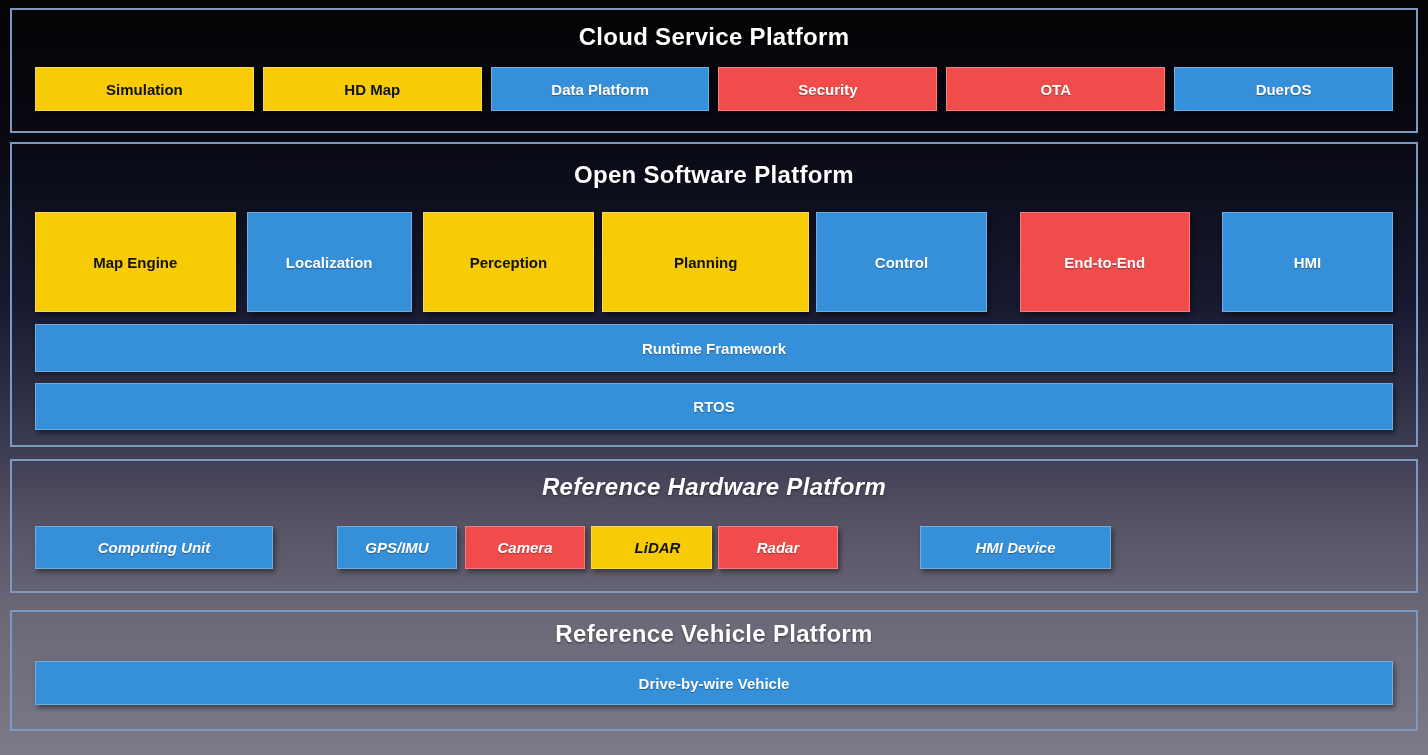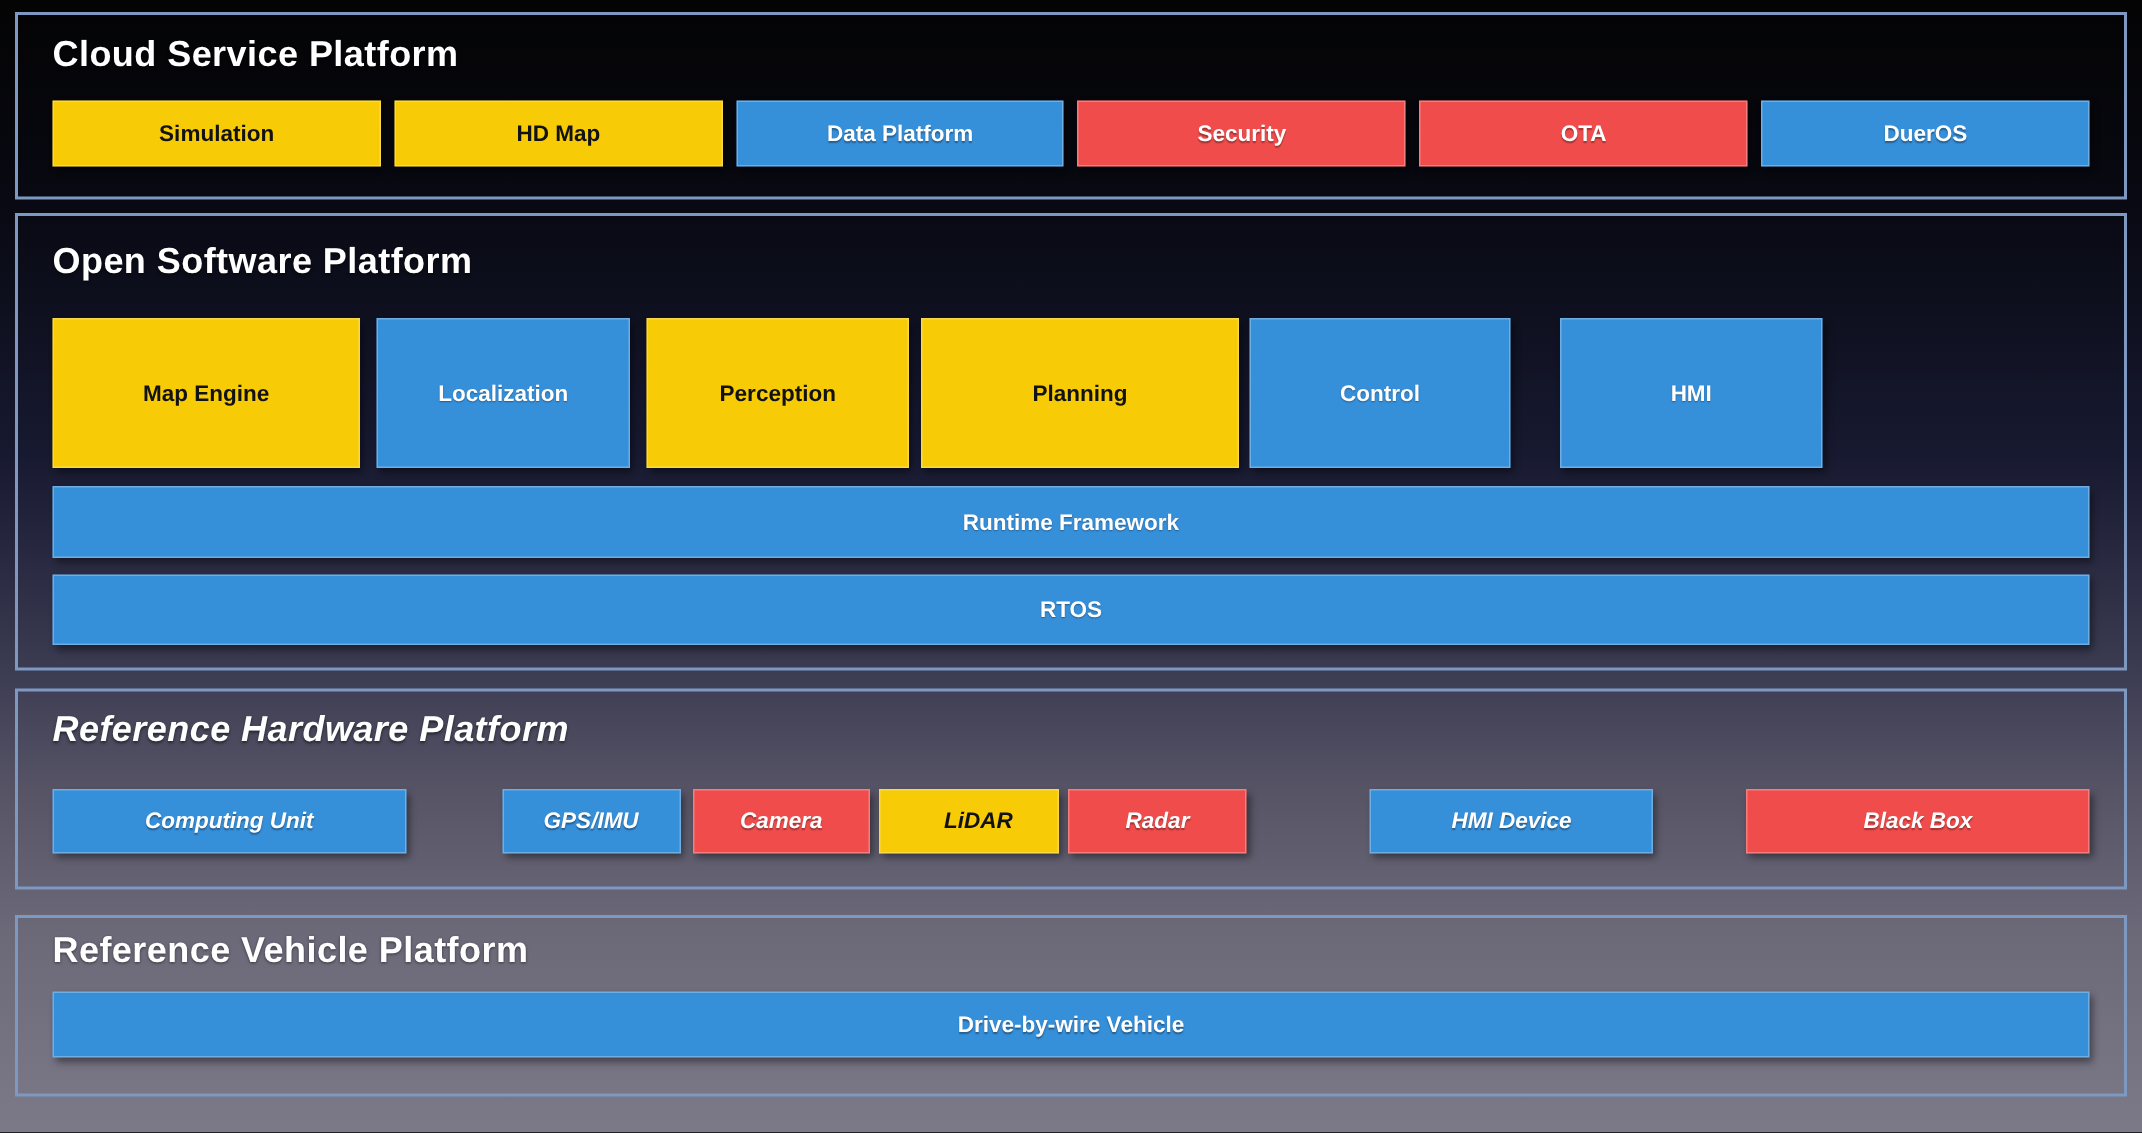--- a/index.html
+++ b/index.html
@@ -8,21 +8,21 @@
     position:relative;width:1428px;height:755px;overflow:hidden;
     background:linear-gradient(180deg,
       #040405 0%, #080912 18%, #171930 40%, #3b3b52 59%,
       #575466 70%, #6b6878 82%, #7c7989 100%);
   }
   .section{
     margin:0 10px;border:2px solid #7D99C2;box-sizing:border-box;
     padding:0 23px;background:transparent;
   }
   .sec-title{
-    text-align:left;color:#FFFFFF;font-weight:bold;font-size:24px;
+    text-align:center;color:#FFFFFF;font-weight:bold;font-size:24px;
     line-height:28px;letter-spacing:.3px;
     text-shadow:0 1px 2px rgba(0,0,0,.5);
   }
   .pbox{
     display:flex;align-items:center;justify-content:center;box-sizing:border-box;
     font-weight:bold;font-size:15px;color:#FFFFFF;
     border:1px solid rgba(255,255,255,.28);
     box-shadow:2px 3px 5px rgba(0,0,0,.45);
     text-shadow:0 1px 1px rgba(0,0,0,.35);
   }
@@ -79,36 +79,36 @@
   </div>
 
   <div class="section sec-sw">
     <div class="sec-title">Open Software Platform</div>
     <div class="sw-modules">
       <div class="pbox ink w-me" style="background-color: rgb(247, 203, 5);">Map Engine</div>
       <div class="pbox w-loc" style="background-color: rgb(54, 143, 217);">Localization</div>
       <div class="pbox ink w-per" style="background-color: rgb(247, 203, 5);">Perception</div>
       <div class="pbox ink w-pla" style="background-color: rgb(247, 203, 5);">Planning</div>
       <div class="pbox w-con" style="background-color: rgb(54, 143, 217);">Control</div>
+      <div class="pbox w-e2e" style="background-color: rgb(241, 76, 76);">End-to-End</div>
       <div class="pbox w-hmi" style="background-color: rgb(54, 143, 217);">HMI</div>
     </div>
     <div class="pbox sw-bar1" style="background-color: rgb(54, 143, 217);">Runtime Framework</div>
     <div class="pbox sw-bar2" style="background-color: rgb(54, 143, 217);">RTOS</div>
   </div>
 
   <div class="section sec-hw">
     <div class="sec-title">Reference Hardware Platform</div>
     <div class="hw-row">
       <div class="pbox w-cu" style="background-color: rgb(54, 143, 217);">Computing Unit</div>
       <div class="pbox w-gps" style="background-color: rgb(54, 143, 217);">GPS/IMU</div>
       <div class="pbox w-cam" style="background-color: rgb(241, 76, 76);">Camera</div>
       <div class="pbox ink w-lid" style="background-color: rgb(247, 203, 5); padding-left: 12px;">LiDAR</div>
       <div class="pbox w-rad" style="background-color: rgb(241, 76, 76);">Radar</div>
       <div class="pbox w-hmid" style="background-color: rgb(54, 143, 217);">HMI Device</div>
-      <div class="pbox w-bb" style="background-color: rgb(241, 76, 76);">Black Box</div>
     </div>
   </div>
 
   <div class="section sec-veh">
     <div class="sec-title">Reference Vehicle Platform</div>
     <div class="pbox veh-bar" style="background-color: rgb(54, 143, 217);">Drive-by-wire Vehicle</div>
   </div>
 
 </div>
 

